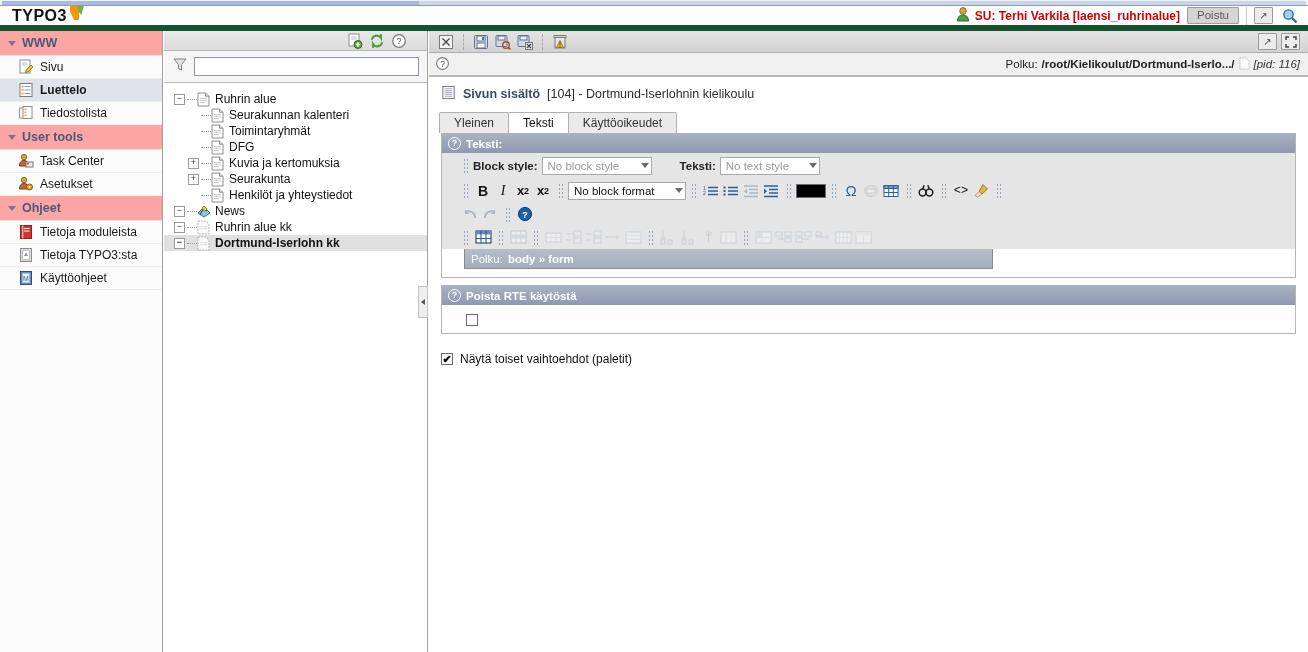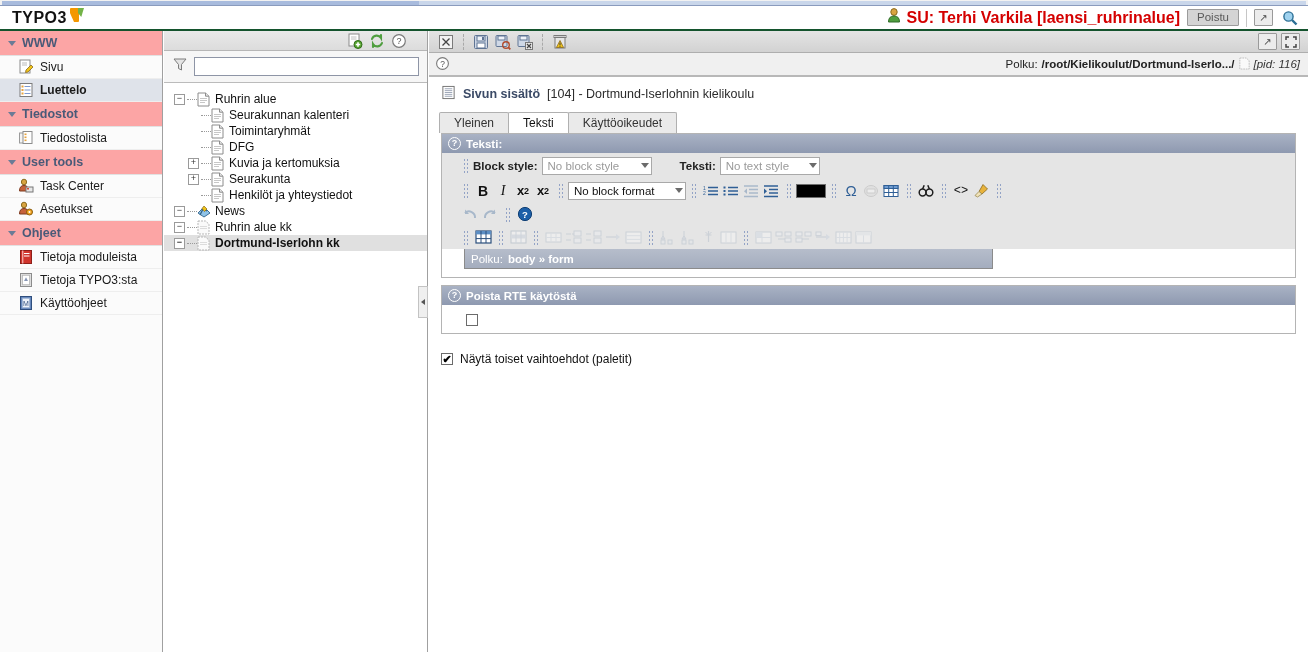--- a/index.html
+++ b/index.html
@@ -24,21 +24,21 @@
     background: #a8bbdd;
   }
   .chrome-strip .bar-rest {
     position: absolute; left: 419px; top: 1px; width: 887px; height: 4px;
     background: #c9d6ea;
   }
 
   
   .topbar {
     position: absolute; top: 6px; left: 0; width: 1308px; height: 25px;
-    background: #fff; border-bottom: 2px solid #14532d;
+    background: #fff; border-bottom: 6px solid #14532d;
     display: flex; align-items: center;
   }
   .logo {
     margin-left: 12px; display: flex; align-items: baseline; gap: 3px;
   }
   .logo-text {
     font-size: 16px; font-weight: bold; letter-spacing: .5px; color: #111;
     font-family: "Liberation Sans", sans-serif;
   }
   .logo-mark { position: relative; width: 14px; height: 15px; }
@@ -51,21 +51,21 @@
   .logo-mark .r {
     position: absolute; left: 8px; top: 0; width: 6px; height: 9px;
     background: #73b348;
     clip-path: polygon(0 0,100% 0,55% 100%,0 55%);
   }
   .topbar-right {
     margin-left: auto; display: flex; align-items: center; gap: 7px;
     padding-right: 8px; height: 100%;
   }
   .user-info {
-    color: #d40000; font-weight: bold; font-size: 16px;
+    color: #d40000; font-weight: bold; font-size: 12px;
     display: flex; align-items: center; gap: 5px;
   }
   .logout-btn {
     background: #d4d4d4; border: 1px solid #9b9b9b;
     color: #5a5a5a; font-size: 11.5px; padding: 1px 9px 2px;
     border-radius: 1px; cursor: pointer;
     font-family: "Liberation Sans", sans-serif;
   }
   .topbar-sep { width: 1px; height: 18px; background: #c6c6c6; }
   .icon-btn-sq {
@@ -322,24 +322,20 @@
           <rect x="3.5" y="7" width="2" height="2" fill="#e8a33d"></rect>
           <rect x="3.5" y="10.5" width="2" height="2" fill="#e8a33d"></rect>
           <line x1="6.5" y1="4.5" x2="12.5" y2="4.5" stroke="#7c9ad1"></line>
           <line x1="6.5" y1="8" x2="12.5" y2="8" stroke="#7c9ad1"></line>
           <line x1="6.5" y1="11.5" x2="12.5" y2="11.5" stroke="#7c9ad1"></line>
         </svg>
       </span>
       <span>Luettelo</span>
     </div>
 
-    <div class="mod-group">
-      <span class="tri"></span>
-      <span>Tiedostot</span>
-    </div>
     <div class="mod-item">
       <span class="mod-icon">
         <svg width="16" height="16" viewBox="0 0 16 16">
           <rect x="1.5" y="3" width="8" height="10" fill="#f4f4f4" stroke="#9a9a9a"></rect>
           <rect x="5" y="1.5" width="9" height="12" fill="#fff" stroke="#8c8c8c"></rect>
           <rect x="6.5" y="3.5" width="2" height="1.6" fill="#e8a33d"></rect>
           <rect x="6.5" y="6.5" width="2" height="1.6" fill="#e8a33d"></rect>
           <rect x="6.5" y="9.5" width="2" height="1.6" fill="#e8a33d"></rect>
         </svg>
       </span>

